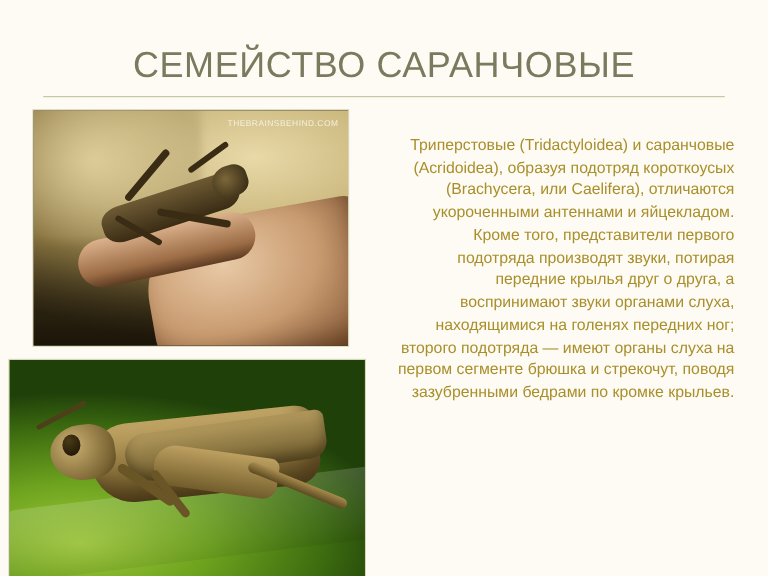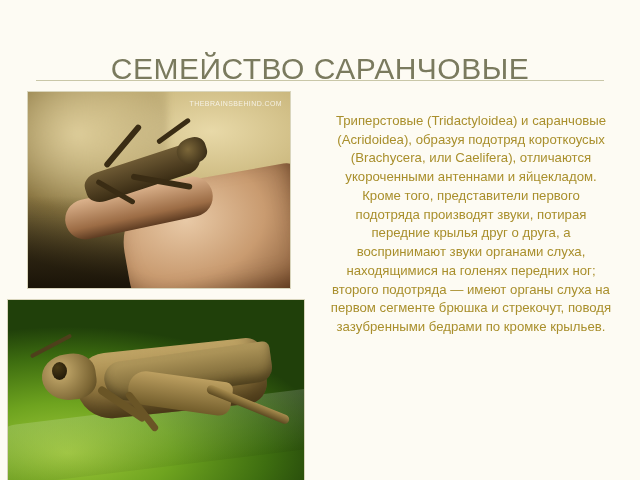--- a/index.html
+++ b/index.html
@@ -18,21 +18,21 @@
     width: 640px;
     height: 480px;
     background: #fdfbf3;
     box-sizing: border-box;
     overflow: hidden;
   }
   
   .title {
     position: absolute;
     left: 0;
-    top: 52px;
+    top: 38px;
     width: 640px;
     text-align: center;
     font-size: 30px;
     letter-spacing: 0.5px;
     color: #7a7a5e;
     font-weight: normal;
     text-transform: uppercase;
     font-family: "Liberation Sans", sans-serif;
   }
   .title-rule {
@@ -215,21 +215,21 @@
   
   .body-text {
     position: absolute;
     left: 330px;
     top: 112px;
     width: 282px;
     font-size: 13.2px;
     line-height: 1.42;
     color: #a98f2c;
     font-family: "Liberation Sans", sans-serif;
-    text-align: center;
+    text-align: right;
   }
 </style>
 </head>
 <body>
 
 <div class="slide">
 
   <div class="title">Семейство саранчовые</div>
   <div class="title-rule"></div>
 

